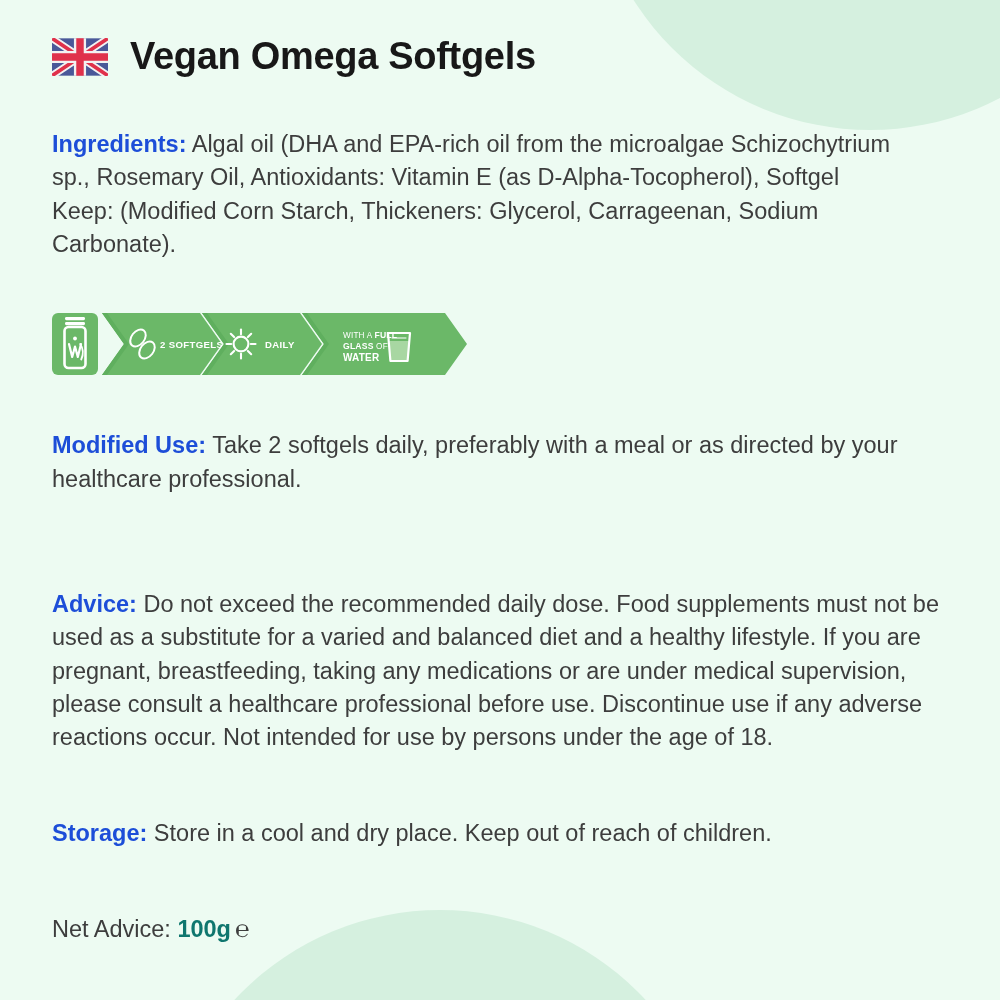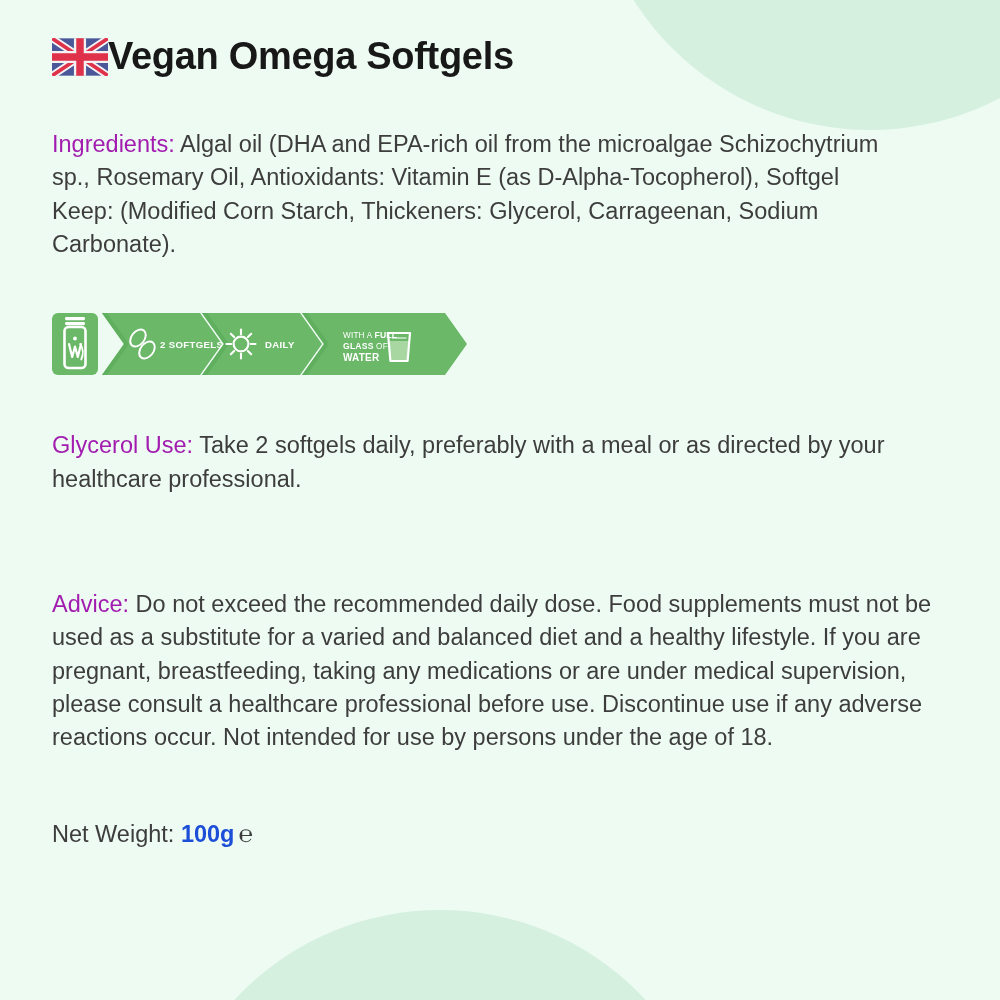--- a/index.html
+++ b/index.html
@@ -43,20 +43,21 @@
   .content {
     position: relative;
     z-index: 2;
     padding: 0 52px;
   }
 
   
   .header-row {
     display: flex;
     align-items: center;
+    gap: 22px;
     padding-top: 36px;
   }
   .flag {
     width: 56px;
     height: 38px;
     flex: 0 0 auto;
     display: block;
     border-radius: 1px;
   }
   .page-title {
@@ -69,36 +70,36 @@
   }
 
   
   .para {
     font-size: 23.5px;
     line-height: 1.42;
     color: #3D3D3D;
     margin: 0;
   }
   .para .lead {
-    font-weight: normal;
-    color: #a21caf;
+    font-weight: bold;
+    color: #1d4ed8;
   }
   .block-ingredients { margin-top: 50px; max-width: 845px; }
   .block-suggested  { margin-top: 54px; max-width: 935px; }
   .block-advice     { margin-top: 92px; max-width: 915px; }
   .block-storage    { margin-top: 62px; max-width: 900px; }
   .block-netweight  { margin-top: 62px; }
   .netweight {
     font-size: 23.5px;
     color: #3D3D3D;
     line-height: 1.4;
   }
   .netweight .weight-value {
     font-weight: bold;
-    color: #1d4ed8;
+    color: #0f766e;
   }
   .netweight .estimated-sign {
     font-size: 24px;
     color: #3D3D3D;
     margin-left: 4px;
   }
 
   
   .usage-banner {
     margin-top: 52px;
@@ -210,26 +211,29 @@
           </text>
           <text class="seg-text-sm" x="291" y="36">
             <tspan class="bold" style="font-weight:bold;font-size:8.6px">GLASS</tspan><tspan> OF</tspan>
           </text>
           <text class="seg-text-sm bold" x="291" y="47.5" style="font-weight:bold;font-size:10px">WATER</text>
         </g>
       </svg>
     </div>
 
     <div class="block-suggested">
-      <p class="para"><span class="lead">Glycerol Use:</span><span> Take 2 softgels daily, preferably with a meal or as directed by your healthcare professional.</span></p>
+      <p class="para"><span class="lead">Modified Use:</span><span> Take 2 softgels daily, preferably with a meal or as directed by your healthcare professional.</span></p>
     </div>
 
     <div class="block-advice">
       <p class="para"><span class="lead">Advice:</span><span> Do not exceed the recommended daily dose. Food supplements must not be used as a substitute for a varied and balanced diet and a healthy lifestyle. If you are pregnant, breastfeeding, taking any medications or are under medical supervision, please consult a healthcare professional before use. Discontinue use if any adverse reactions occur. Not intended for use by persons under the age of 18.</span></p>
     </div>
 
+    <div class="block-storage">
+      <p class="para"><span class="lead">Storage:</span><span> Store in a cool and dry place. Keep out of reach of children.</span></p>
+    </div>
 
     <div class="block-netweight">
-      <p class="netweight"><span>Net Weight:</span>&nbsp;<span class="weight-value">100g</span><span class="estimated-sign">℮</span></p>
+      <p class="netweight"><span>Net Advice:</span>&nbsp;<span class="weight-value">100g</span><span class="estimated-sign">℮</span></p>
     </div>
 
   </div>
 </div>
 
 </body></html>

